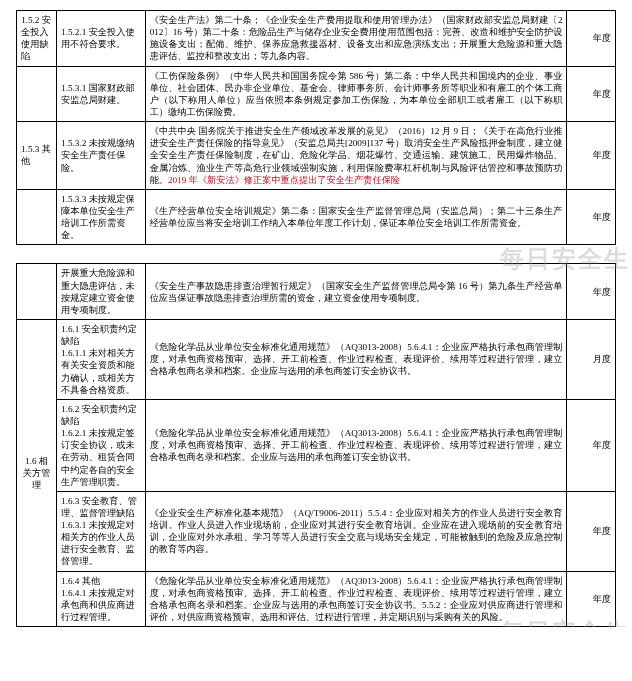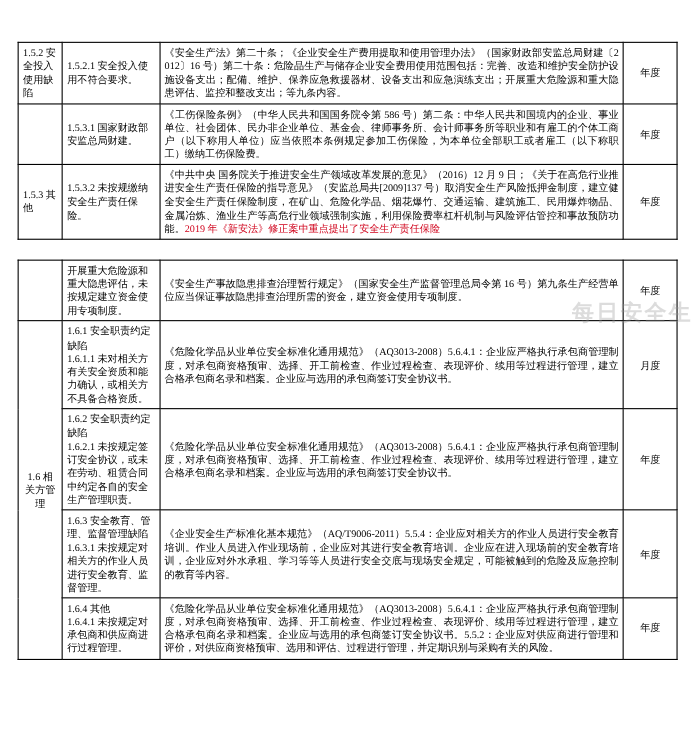--- a/index.html
+++ b/index.html
@@ -10,21 +10,20 @@
   body {
     width: 632px;
     font-family: "Liberation Serif", "DejaVu Serif", serif;
     color: #000000;
     position: relative;
   }
   .page {
     width: 632px;
     position: relative;
     padding: 0;
-    margin-top: 28px;
   }
   table.doc-table {
     border-collapse: collapse;
     table-layout: fixed;
     width: 600px;
     margin: 0 auto;
     background: #fff;
   }
   table.doc-table td {
     border: 1px solid #000;
@@ -45,34 +44,34 @@
   }
   .group-cell {
     text-align: center;
     line-height: 1.5;
   }
   .desc-cell {
     text-align: justify;
     text-justify: inter-ideograph;
   }
   .freq-cell {
-    text-align: center;
+    text-align: right;
   }
   .gap {
     height: 18px;
   }
   .highlight-red {
     color: #d0021b;
   }
   
   .watermark {
     position: absolute;
     font-family: Liberation Sans, sans-serif;
     color: rgba(150,150,150,0.33);
-    font-size: 20px;
+    font-size: 24px;
     letter-spacing: 2px;
     white-space: nowrap;
     pointer-events: none;
     font-weight: bold;
     text-align: center;
   }
   .wm1 { right: 2px; top: 243px; }
   .wm2 { right: 2px; top: 616px; }
   .spacer-top { height: 10px; }
 </style>
@@ -102,20 +101,26 @@
         <td class="cat-cell">1.5.3.1 国家财政部安监总局财建。</td>
         <td class="desc-cell">《工伤保险条例》（中华人民共和国国务院令第 586 号）第二条：中华人民共和国境内的企业、事业单位、社会团体、民办非企业单位、基金会、律师事务所、会计师事务所等职业和有雇工的个体工商户（以下称用人单位）应当依照本条例规定参加工伤保险，为本单位全部职工或者雇工（以下称职工）缴纳工伤保险费。</td>
         <td class="freq-cell">年度</td>
       </tr>
       <tr>
         <td class="cat-cell">1.5.3 其他</td>
         <td class="cat-cell">1.5.3.2 未按规缴纳安全生产责任保险。</td>
         <td class="desc-cell">
           <span>《中共中央 国务院关于推进安全生产领域改革发展的意见》（2016）12 月 9 日；《关于在高危行业推进安全生产责任保险的指导意见》（安监总局共[2009]137 号）取消安全生产风险抵押金制度，建立健全安全生产责任保险制度，在矿山、危险化学品、烟花爆竹、交通运输、建筑施工、民用爆炸物品、金属冶炼、渔业生产等高危行业领域强制实施，利用保险费率杠杆机制与风险评估管控和事故预防功能。</span><span class="highlight-red">2019 年《新安法》修正案中重点提出了安全生产责任保险</span>
         </td>
+        <td class="freq-cell">年度</td>
+      </tr>
+      <tr>
+        <td class="cat-cell"></td>
+        <td class="cat-cell">1.5.3.3 未按规定保障本单位安全生产培训工作所需资金。</td>
+        <td class="desc-cell">《生产经营单位安全培训规定》第二条：国家安全生产监督管理总局（安监总局）；第二十三条生产经营单位应当将安全培训工作纳入本单位年度工作计划，保证本单位安全培训工作所需资金。</td>
         <td class="freq-cell">年度</td>
       </tr>
     </tbody>
   </table>
 
   <div class="gap"></div>
 
   <table class="doc-table">
     <colgroup>
       <col class="col-group">

